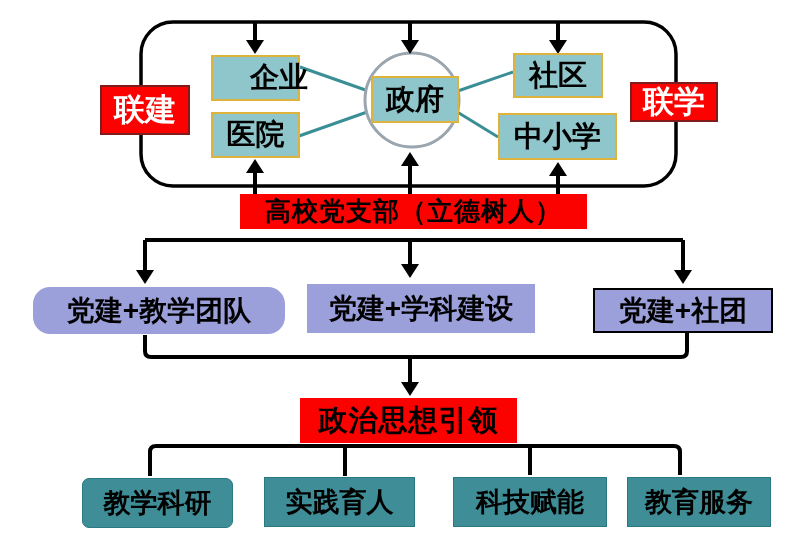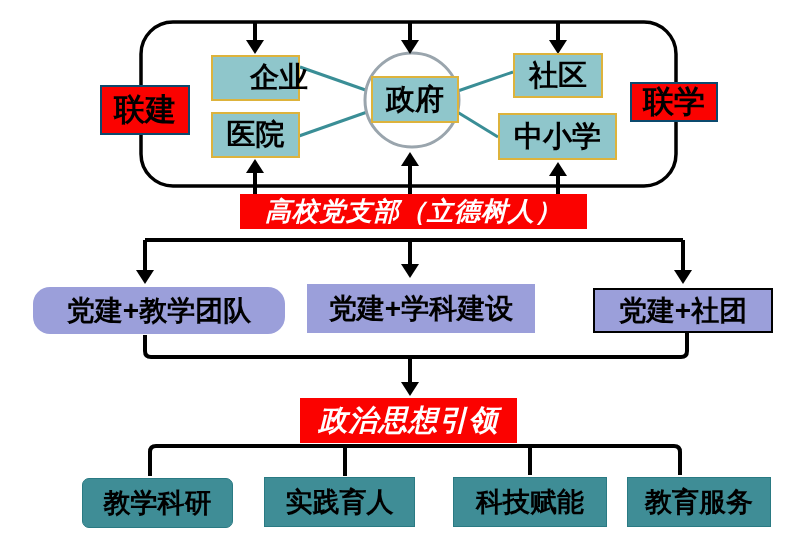--- a/index.html
+++ b/index.html
@@ -20,32 +20,31 @@
   }
   
   .partner{
     background:#8fc6cb;
     border:2px solid #ddb33c;
     font-size:29px;
   }
   
   .badge{
     background:#fb0200;
-    border:2px solid #0c4a6e;
+    border:2px solid #7f1d1d;
     font-size:31px;
-    color:#000000;
+    color:#ffffff;
     font-family:Liberation Serif, serif;
   }
   
   .redbar{
     background:#fb0200;
-    color:#ffffff;
+    color:#000000;
     font-size:26px;
     letter-spacing:1px;
-    font-style:italic;
   }
   
   .purple{
     background:#9b9fda;
     font-size:28px;
   }
   .purple.bordered{border:2px solid #000000;}
   
   .outcome{
     background:#3f8d96;

